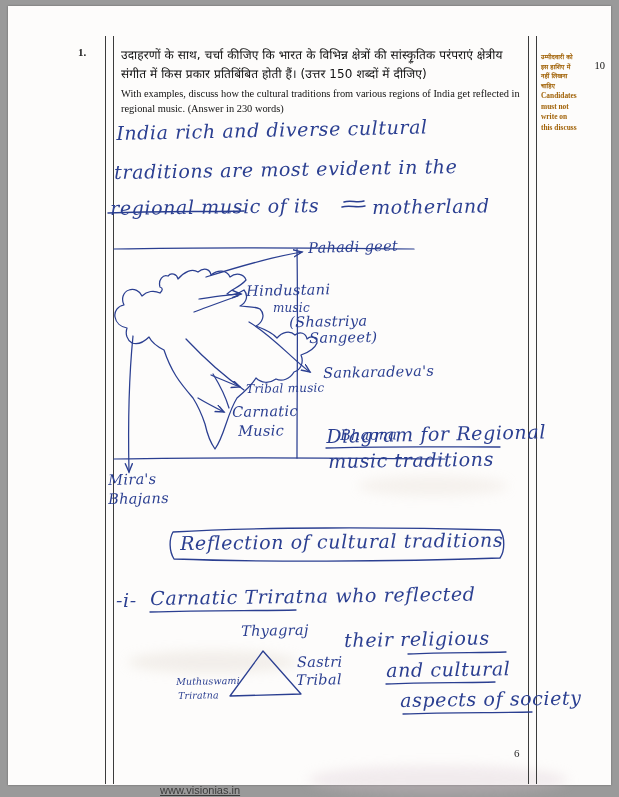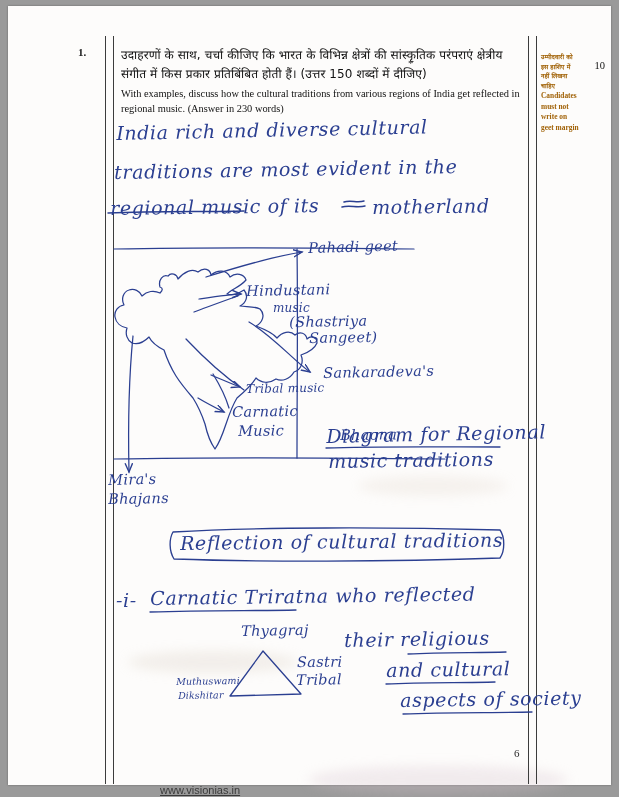--- a/index.html
+++ b/index.html
@@ -185,21 +185,21 @@
       <div class="mn-hindi">
         <div>उम्मीदवारी को</div>
         <div>इस हाशिए में</div>
         <div>नहीं लिखना</div>
         <div>चाहिए</div>
       </div>
       <div class="mn-eng">
         <div>Candidates</div>
         <div>must not</div>
         <div>write on</div>
-        <div>geet margin</div>
+        <div>this discuss</div>
       </div>
     </div>
 
     <svg id="ink" viewBox="0 0 603 779">
       <defs>
         <marker id="arrow" markerWidth="9" markerHeight="9" refX="7" refY="3" orient="auto" markerUnits="strokeWidth">
           <path d="M0,0 L7,3 L0,6" fill="none" stroke="#2b3f91" stroke-width="1.1"></path>
         </marker>
       </defs>
 
@@ -311,21 +311,21 @@
     <div class="hw hw-lg" style="left:172px; top:526px; transform:rotate(-0.6deg);">Reflection of cultural traditions</div>
 
     <div class="hw hw-lg" style="left:108px; top:583px;">-i-</div>
     <div class="hw hw-lg" style="left:142px; top:581px; transform:rotate(-0.8deg);">Carnatic Triratna who reflected</div>
     <div class="hw hw-lg" style="left:336px; top:623px; transform:rotate(-1deg);">their religious</div>
     <div class="hw hw-lg" style="left:378px; top:653px; transform:rotate(-0.8deg);">and cultural</div>
     <div class="hw hw-lg" style="left:392px; top:683px; transform:rotate(-0.8deg);">aspects of society</div>
 
     <div class="hw hw-md" style="left:233px; top:617px; transform:rotate(-1deg);">Thyagraj</div>
     <div class="hw hw-xs" style="left:168px; top:670px; transform:rotate(-1deg);">Muthuswami</div>
-    <div class="hw hw-xs" style="left:170px; top:684px; transform:rotate(-1deg);">Dikshitar</div>
+    <div class="hw hw-xs" style="left:170px; top:684px; transform:rotate(-1deg);">Triratna</div>
     <div class="hw hw-md" style="left:288px; top:666px; transform:rotate(-1deg);">Tribal</div>
     <div class="hw hw-md" style="left:289px; top:648px; transform:rotate(-0.5deg);">Sastri</div>
 
     <div id="footer-url">www.visionias.in</div>
     <div id="footer-page">6</div>
 
   </div>
 </div>
 
 </body></html>

